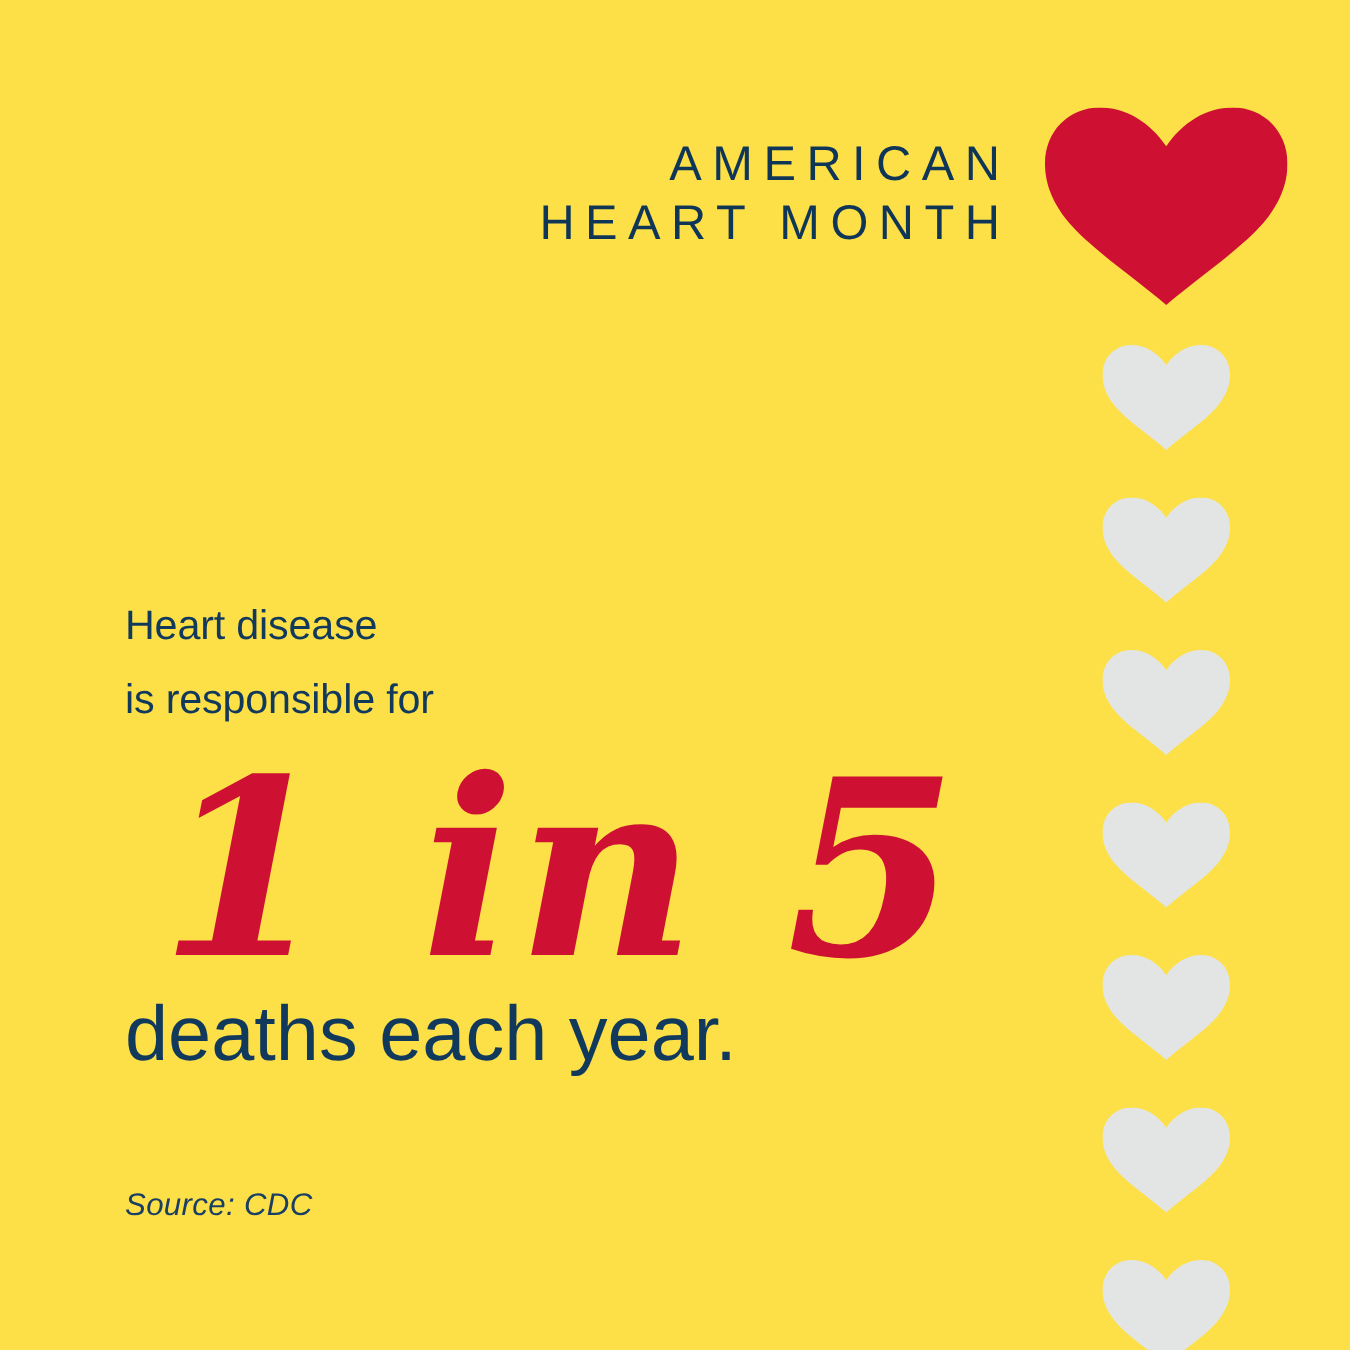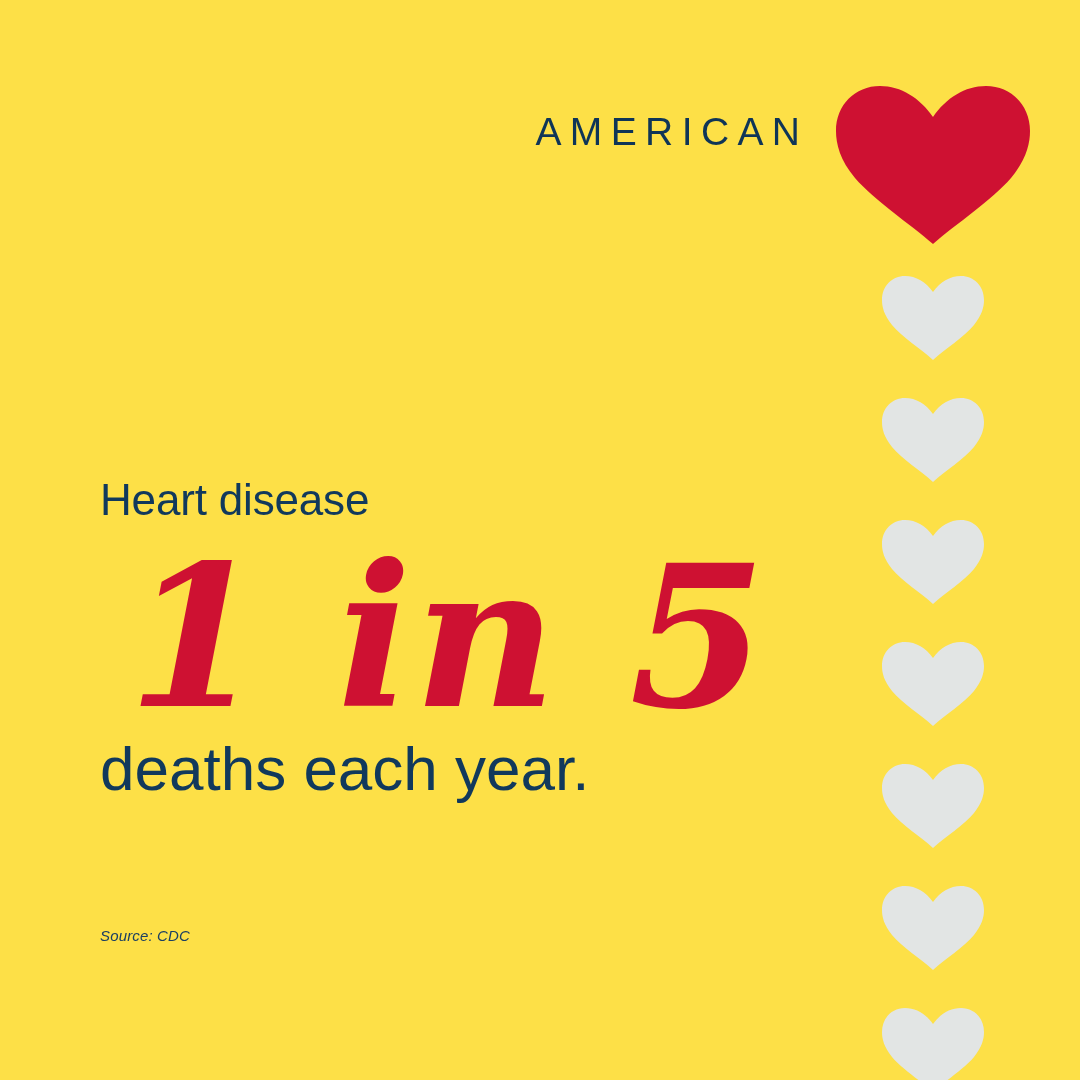--- a/index.html
+++ b/index.html
@@ -70,21 +70,21 @@
     position: absolute;
     left: 100px;
     top: 470px;
     width: 700px;
   }
   .lede-line {
     display: block;
     color: #11395c;
     font-family: "Liberation Sans", sans-serif;
     font-weight: 300;
-    font-size: 44px;
+    font-size: 33px;
     line-height: 59px;
     letter-spacing: -0.004em;
     white-space: nowrap;
   }
   #big-stat {
     display: block;
     margin-left: -4px;
     margin-top: 8px;
     margin-bottom: 2px;
     color: #ce1132;
@@ -105,38 +105,39 @@
     font-weight: 300;
     font-size: 62px;
     line-height: 52px;
     white-space: nowrap;
   }
 
   
   #source-note {
     position: absolute;
     left: 100px;
-    top: 924px;
+    top: 952px;
     color: #1b3f63;
     font-family: "Liberation Sans", sans-serif;
     font-style: italic;
     font-weight: 400;
-    font-size: 15px;
+    font-size: 25px;
     line-height: 24px;
     letter-spacing: 0.01em;
     white-space: nowrap;
   }
 </style>
 </head>
 <body>
 
 <div id="poster">
 
   <div id="brand-header">
     <span class="brand-line">AMERICAN</span>
+    <span class="brand-line">HEART MONTH</span>
   </div>
 
   <div id="hero-heart">
     <svg viewBox="0 0 194 158" width="194" height="158" aria-hidden="true">
       <path d="M97 158
                C 74 138, 38 114, 19 92
                C 4 74, 0 58, 0 45
                C 0 19, 19 0, 44 0
                C 65 0, 84 12, 97 31
                C 110 12, 129 0, 150 0
@@ -187,19 +188,20 @@
     <div class="deco-heart" style="top:732px">
       <svg viewBox="0 0 102 84" width="102" height="84" aria-hidden="true">
         <path d="M51 84 C 39 73, 20 61, 10 49 C 2 39, 0 31, 0 24 C 0 10, 10 0, 23 0 C 34 0, 44 6, 51 16 C 58 6, 68 0, 79 0 C 92 0, 102 10, 102 24 C 102 31, 100 39, 92 49 C 82 61, 63 73, 51 84 Z" fill="#E2E5E4"></path>
       </svg>
     </div>
 
   </div>
 
   <div id="stat-block">
     <span class="lede-line">Heart disease</span>
+    <span class="lede-line">is responsible for</span>
     <span id="big-stat">1 in 5</span>
     <span id="stat-suffix">deaths each year.</span>
   </div>
 
   <div id="source-note">Source: CDC</div>
 
 </div>
 
 </body></html>

